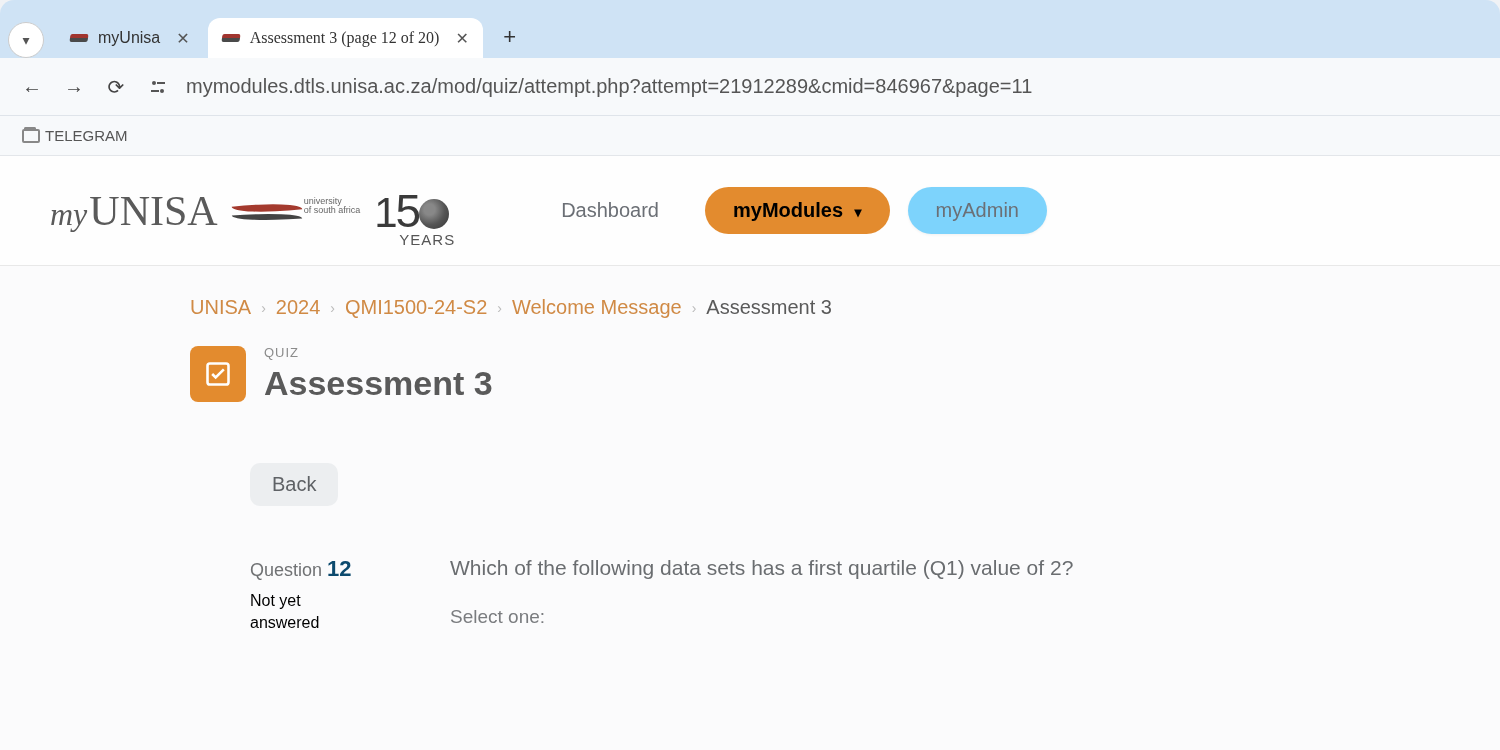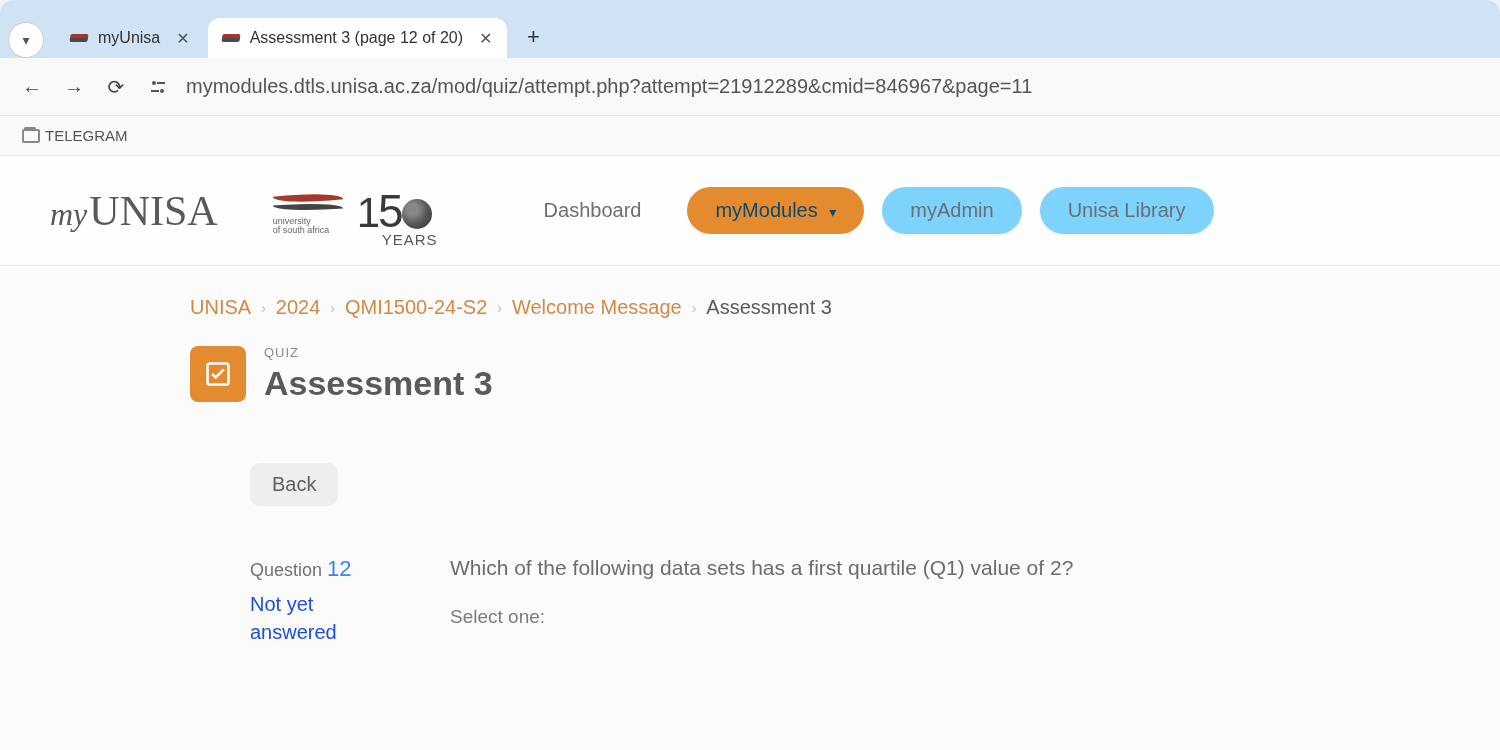--- a/index.html
+++ b/index.html
@@ -38,21 +38,21 @@
     padding: 0 14px;
     border-top-left-radius: 12px;
     border-top-right-radius: 12px;
     font-size: 16px;
     color: #333;
     gap: 10px;
     max-width: 360px;
     cursor: pointer;
   }
   .tab.inactive { background: transparent; }
-  .tab.active { background: #fff; }
+  .tab.active { background: #fff; font-family: Liberation Serif, serif; }
   .tab .favicon {
     width: 18px; height: 8px;
     background: linear-gradient(#a1352f 50%, #4a4a4a 50%);
     border-radius: 2px;
     transform: skewX(-8deg);
   }
   .tab .close {
     font-size: 16px;
     color: #555;
     margin-left: 6px;
@@ -188,22 +188,22 @@
     padding: 12px 28px;
     border-radius: 30px;
     background: #7dd3fc;
     color: #6b6f75;
     font-size: 20px;
     cursor: pointer;
     box-shadow: 0 1px 3px rgba(0,0,0,0.06);
   }
   .pill.active {
     background: #e38b2e;
-    color: #0c4a6e;
-    font-weight: 400;
+    color: #000000;
+    font-weight: 700;
     box-shadow: none;
   }
   .pill.plain { background: transparent; box-shadow:none; }
   .pill .chev { margin-left:6px; font-size:14px; }
 
   
   .side-tab {
     position: absolute;
     left: 40px;
     top: 345px;
@@ -261,22 +261,22 @@
     color: #5f6266;
     cursor: pointer;
     margin-bottom: 50px;
     margin-left: 60px;
     text-align: center;
   }
 
   .question-row { display:flex; gap: 40px; margin-left: 60px;}
   .q-meta { width: 160px; }
   .q-meta .qnum { font-size: 18px; color:#707274; }
-  .q-meta .qnum b { font-size: 22px; color:#3b82f6; font-weight:400;text-align:right;}
-  .q-meta .status { font-size: 20px; color:#1d4ed8; margin-top:8px; line-height:1.4;}
+  .q-meta .qnum b { font-size: 22px; color:#0c4a6e; font-weight:700;text-align:right;}
+  .q-meta .status { font-size: 16px; color:#000000; margin-top:8px; line-height:1.4;}
   .q-body { flex:1; font-size: 21px; color:#6a6d70; }
   .q-body .math { }
   .select-one { margin-top: 26px; color:#7a7c7f; font-size:19px; }
 </style>
 </head>
 <body>
 
 <div class="tab-strip">
   <div class="search-tabs">
     <span>▾</span>
@@ -315,21 +315,21 @@
 <div class="bookmarks">
   <span class="folder-icon"></span>
   <span>TELEGRAM</span>
 </div>
 
 <div class="site-header">
   <div class="logo-block">
     <span class="logo-text">
       <span class="my">my</span><span>UNISA</span>
     </span>
-    <span style="display:flex; flex-direction:column; gap:2px;margin-left:41px;">
+    <span style="display:flex; flex-direction:row; gap:2px;">
       <span class="logo-swoosh"></span>
       <span class="logo-sub">
         <span>university</span><br><span>of south africa</span>
       </span>
     </span>
     <span class="logo-150">
       1<span style="font-size:46px">5</span><span class="globe"></span>
       <span class="years">YEARS</span>
     </span>
   </div>
@@ -337,23 +337,20 @@
   <div class="nav-pills">
     <div class="pill plain">
       <span>Dashboard</span>
     </div>
     <div class="pill active">
       <span>myModules</span>
       <span class="chev">▾</span>
     </div>
     <div class="pill">
       <span>myAdmin</span>
-    </div>
-    <div class="pill">
-      <span>Unisa Library</span>
     </div>
   </div>
 </div>
 
 <div class="side-tab">
   <span class="lines"></span>
 </div>
 
 <div class="content">
 

